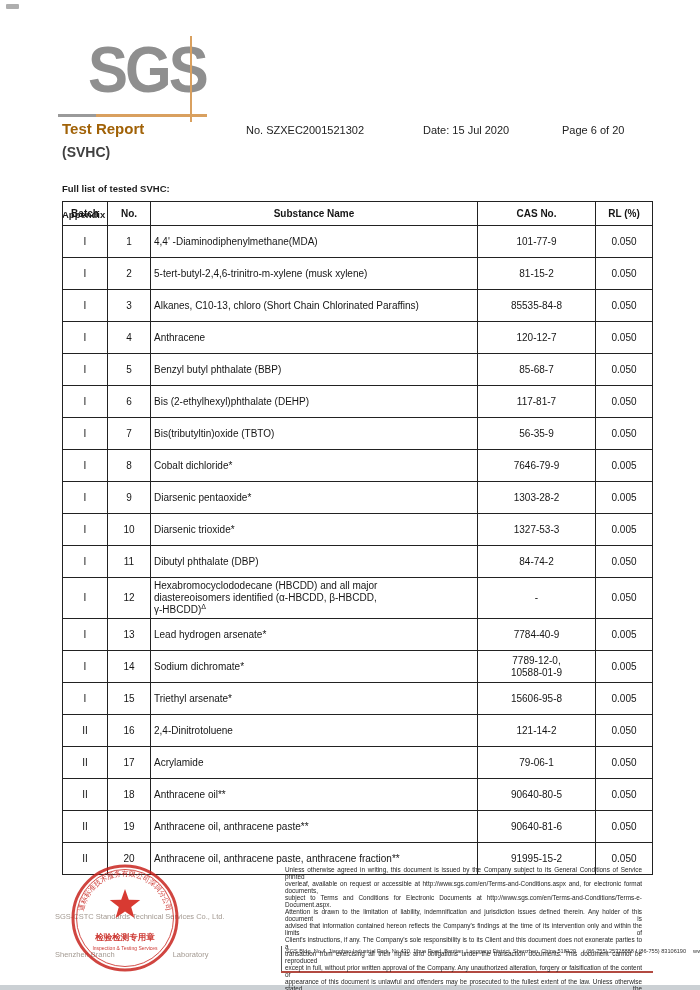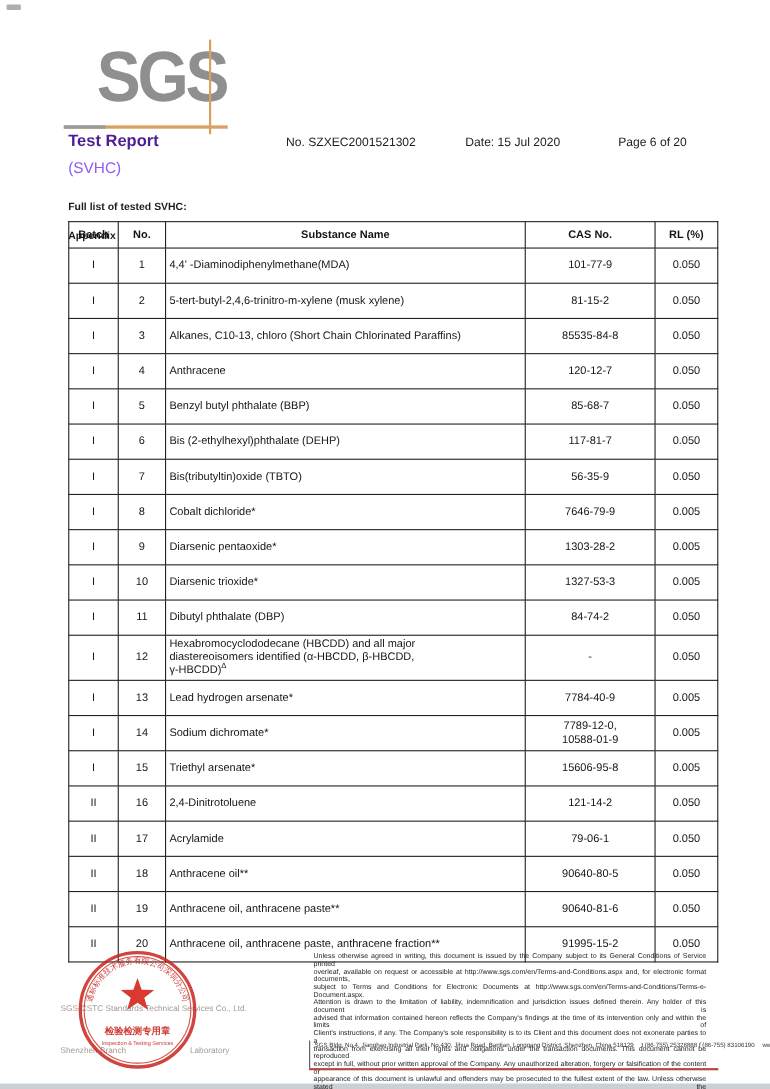--- a/index.html
+++ b/index.html
@@ -12,24 +12,24 @@
   .bottom-strip{left:0;top:985px;width:700px;height:5px;background:#cbd0d4;}
 
   
   .logo-text{left:88px;top:38px;font-size:60px;font-weight:bold;color:#8f8f8f;
              letter-spacing:-3px;transform:scaleY(1.08);transform-origin:top left;line-height:1;}
   .logo-underline{left:58px;top:114px;width:149px;height:3px;background:#d9a05f;}
   .logo-underline-gray{left:58px;top:114px;width:38px;height:3px;background:#9a9a9a;}
   .logo-vline{left:190px;top:36px;width:2px;height:86px;background:#d9a05f;}
 
   
-  .title{left:62px;top:120px;font-size:15px;font-weight:bold;color:#4c1d95;}
-  .subtitle{left:62px;top:144px;font-size:14px;font-weight:normal;color:#8b5cf6;}
+  .title{left:62px;top:120px;font-size:15px;font-weight:bold;color:#a16207;}
+  .subtitle{left:62px;top:144px;font-size:14px;font-weight:bold;color:#404040;}
   .meta{font-size:11px;color:#222;top:124px;}
-  .meta-no{left:260px;text-align:center;}
+  .meta-no{left:246px;text-align:center;}
   .meta-date{left:423px;}
   .meta-page{left:562px;}
   .appendix{left:62px;top:169px;font-size:9.5px;font-weight:bold;margin-top:40px;}
   .list-title{left:62px;top:183px;font-size:9.5px;font-weight:bold;}
 
   
   table.svhc{position:absolute;left:62px;top:201px;width:590px;border-collapse:collapse;
              font-size:10px;color:#151515;table-layout:fixed;}
   table.svhc th,table.svhc td{border:1.5px solid #222;padding:2px 3px;line-height:12px;vertical-align:middle;}
   table.svhc th{height:19px;font-weight:bold;text-align:center;font-size:10px;margin-top:13px;}

